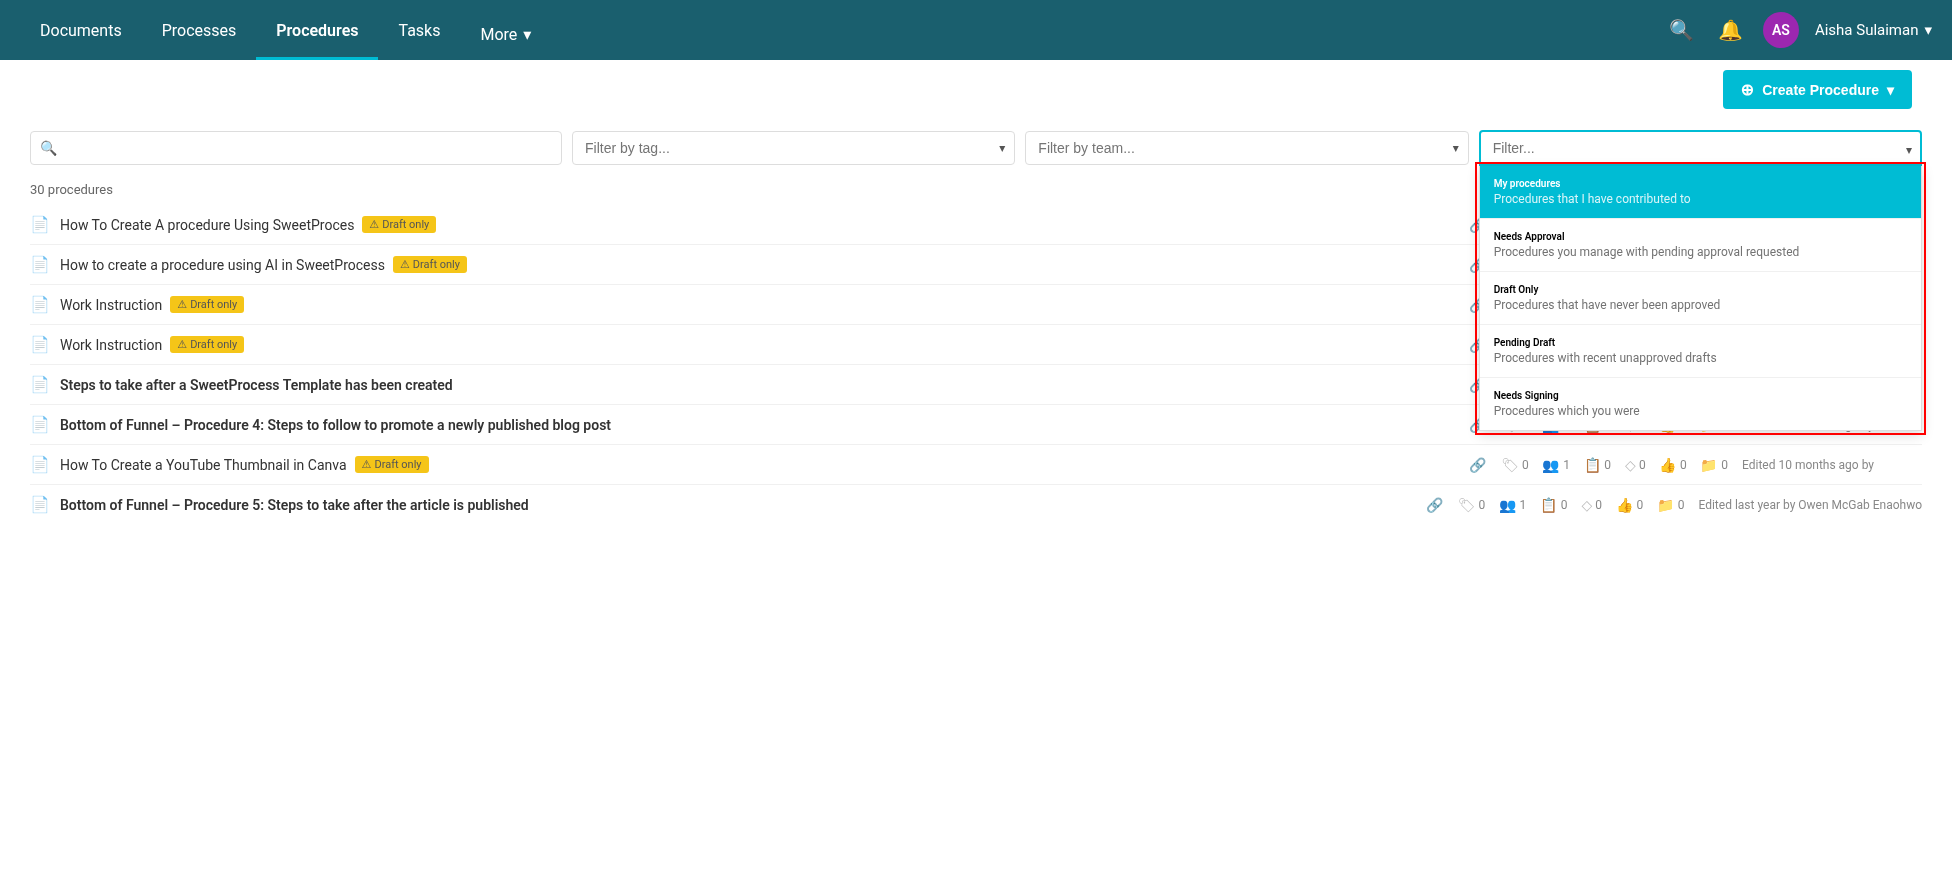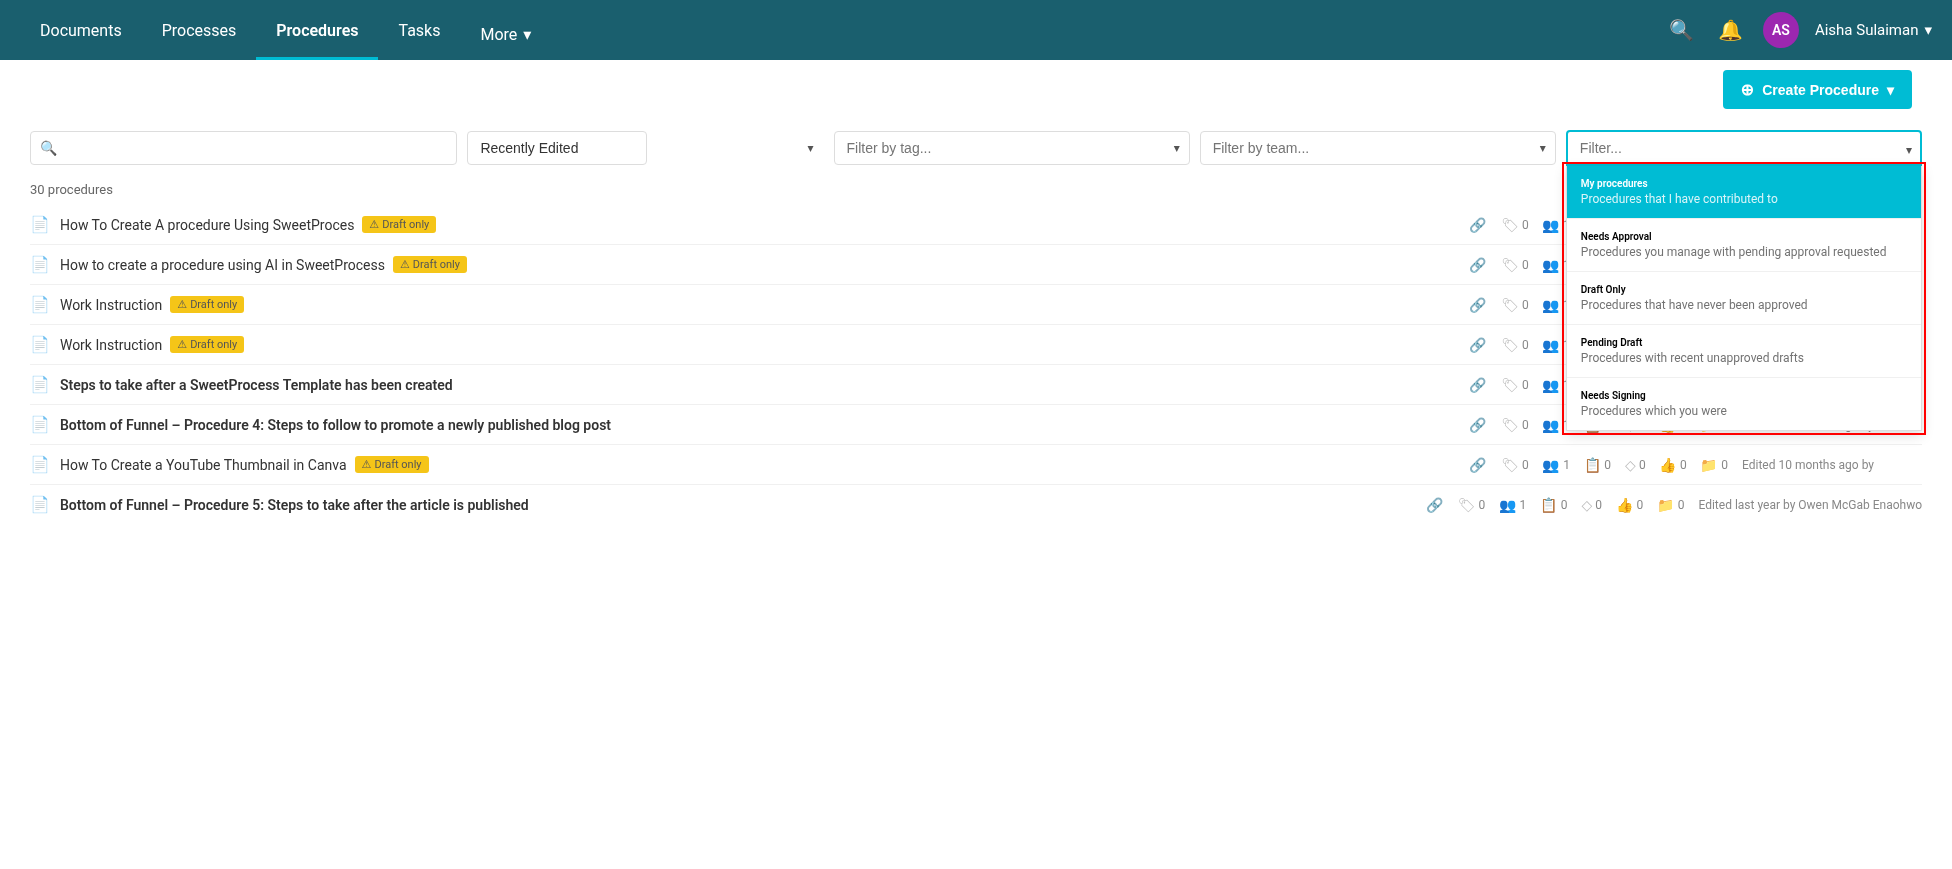--- a/index.html
+++ b/index.html
@@ -371,25 +371,20 @@
     <span>▾</span>
   </button>
 
   <div class="filters-row">
 
     <div class="search-input-wrapper">
       <span class="search-icon">🔍</span>
       <input class="search-input" type="text" placeholder="" style="">
     </div>
 
-    <div class="select-wrapper">
-      <select class="filter-select">
-        <option>Recently Edited</option>
-      </select>
-    </div>
 
     <div class="filter-input-wrapper">
       <input class="filter-input" type="text" readonly="" placeholder="Filter by tag..." style="">
     </div>
 
     <div class="filter-input-wrapper">
       <input class="filter-input" type="text" readonly="" placeholder="Filter by team..." style="">
     </div>
 
     <div class="filter-dropdown-wrapper">

